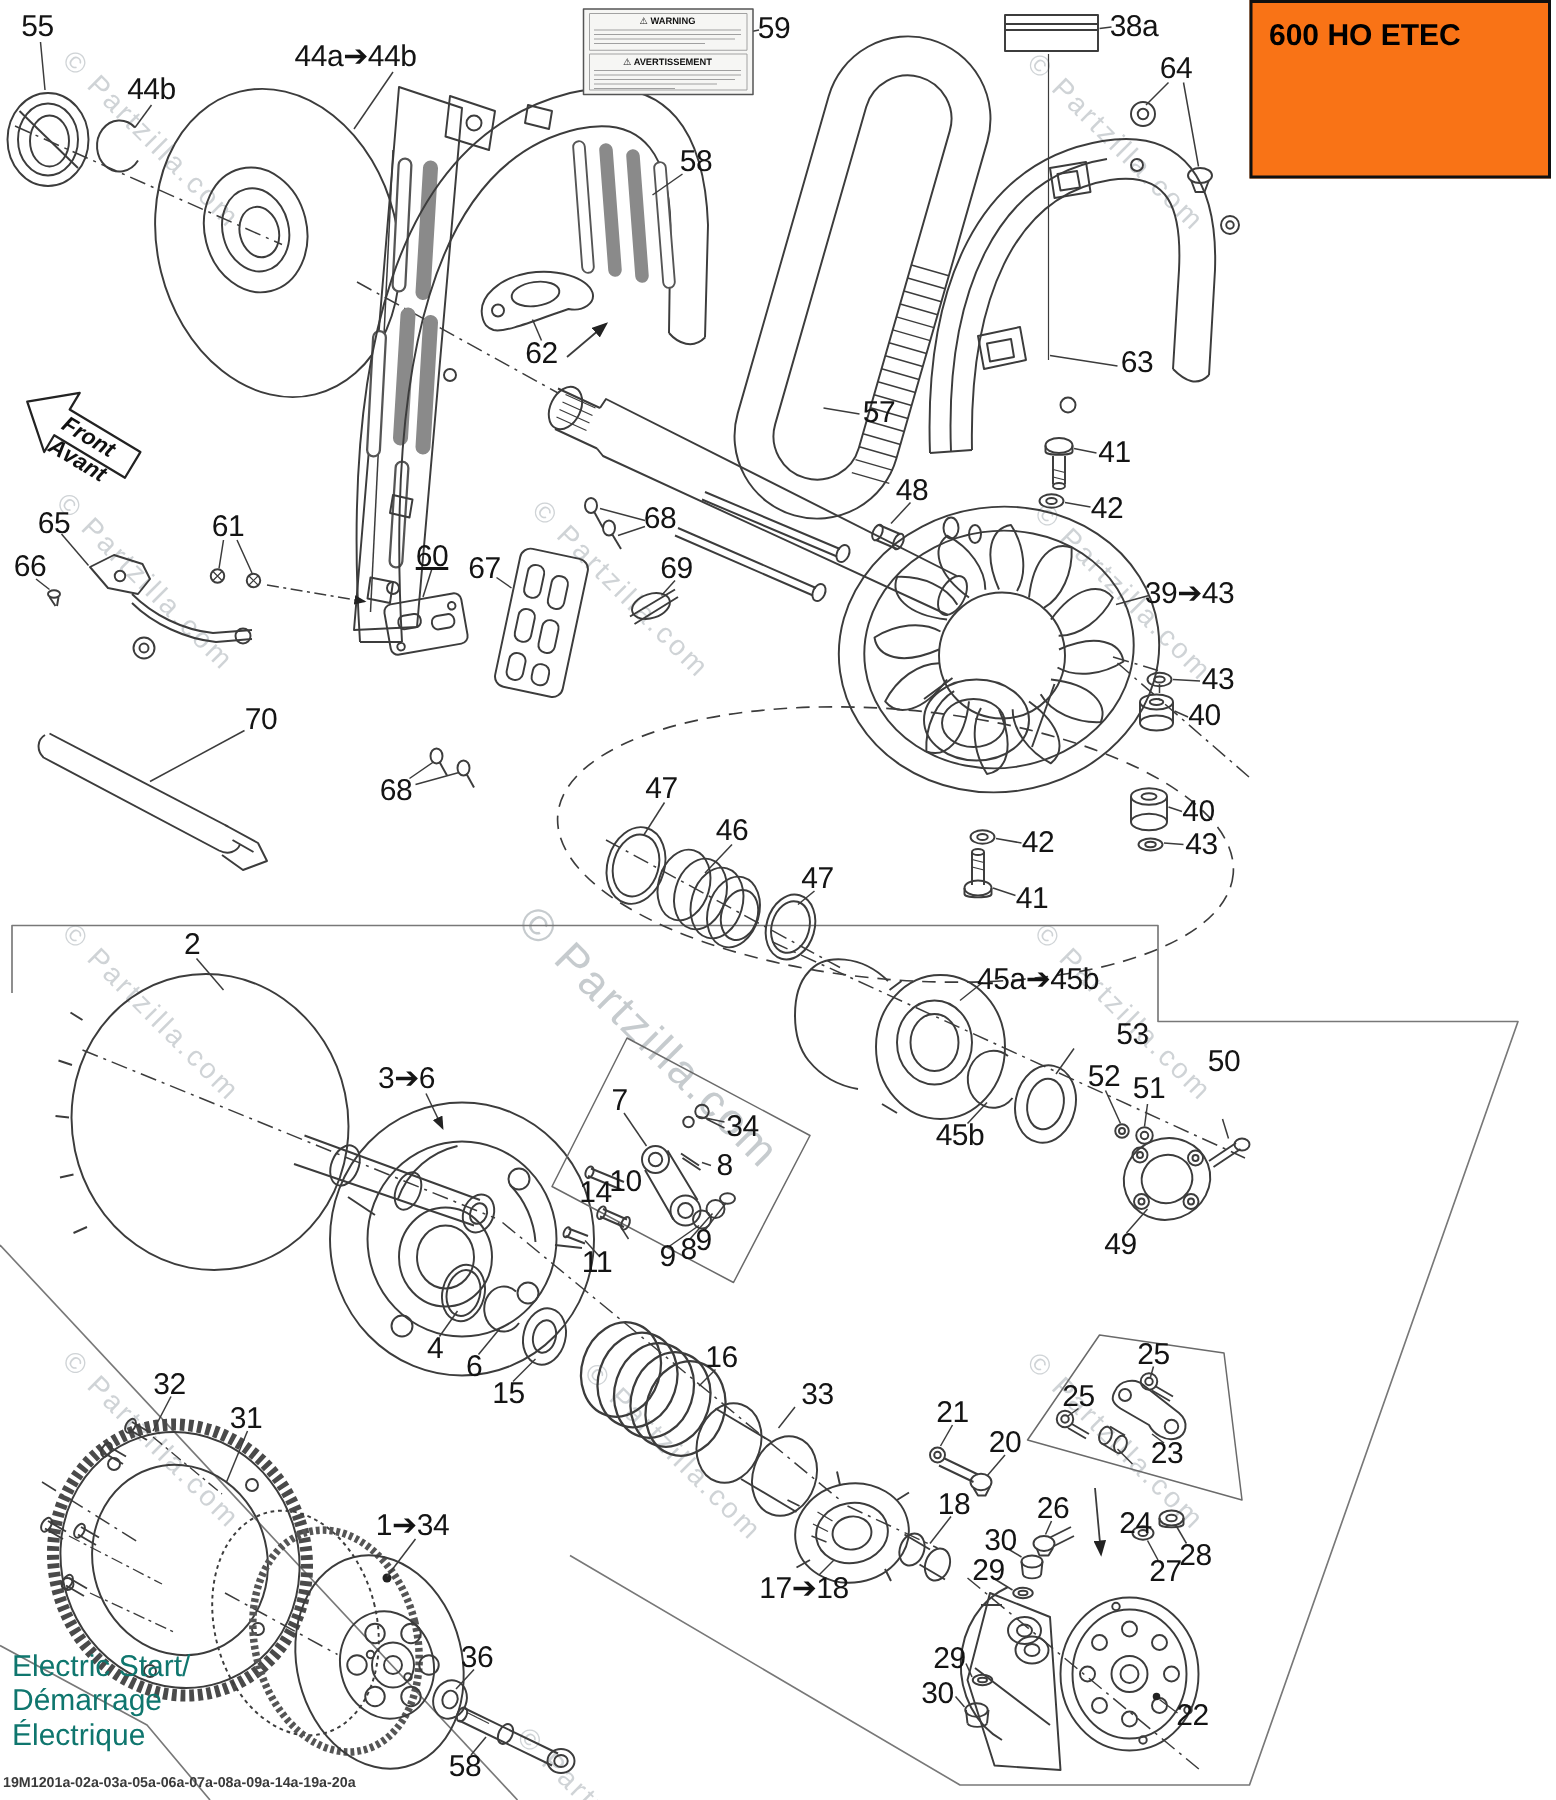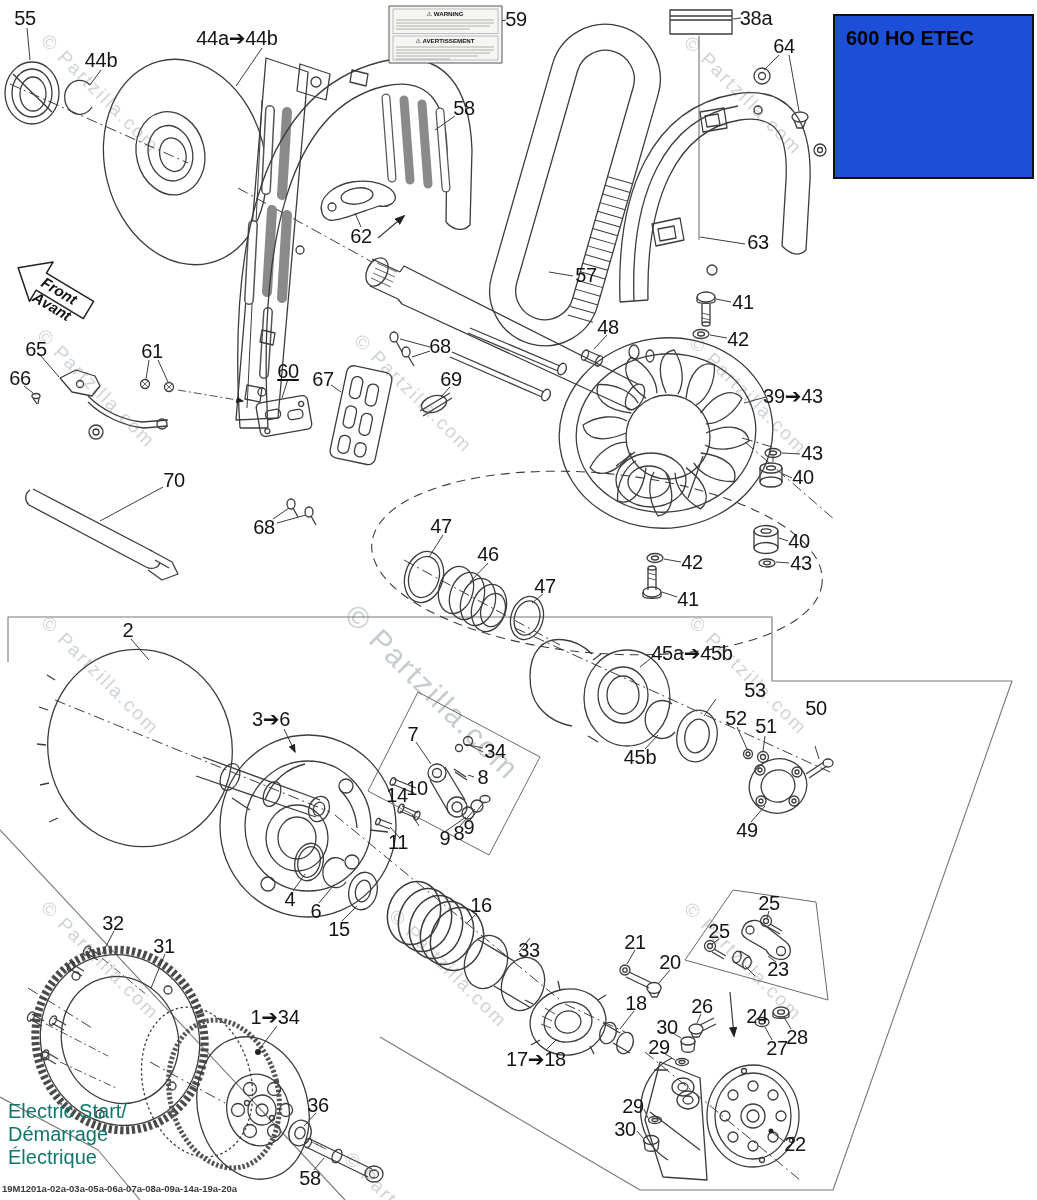--- a/index.html
+++ b/index.html
@@ -5,22 +5,22 @@
   html,body{margin:0;padding:0;background:#fff;}
   .canvas{position:relative;width:1037px;height:1200px;background:#fff;overflow:hidden;
     font-family:"Liberation Sans","DejaVu Sans",sans-serif;}
   .canvas svg{position:absolute;left:0;top:0;}
   .callout{position:absolute;transform:translate(-50%,-50%);
     font:400 20px/1 "Liberation Sans","DejaVu Sans",sans-serif;
     color:#141414;letter-spacing:-0.3px;white-space:nowrap;z-index:5;}
   .wm{position:absolute;color:rgba(167,175,181,0.55);font-size:19px;letter-spacing:2px;
     transform:rotate(45deg);transform-origin:left top;white-space:nowrap;z-index:1;}
   .wm-big{font-size:30px;color:rgba(160,168,174,0.6);}
-  .title-box{position:absolute;left:833px;top:14px;width:201px;height:165px;
-    border:2.5px solid #101010;box-sizing:border-box;background:#1d4ed8;
+  .title-box{position:absolute;left:833px;top:0;width:201px;height:119px;
+    border:2.5px solid #101010;box-sizing:border-box;background:#f97316;
     padding:10px 6px 0 11px;z-index:6;}
   .title-heading{font-weight:700;font-size:20px;line-height:25px;color:#000;}
   .model-item{font-weight:700;font-size:19px;line-height:23.5px;color:#000;}
   .estart{position:absolute;left:8px;top:1100px;z-index:5;color:#0f766e;
     font-size:20px;line-height:23px;font-weight:400;}
   .part-code{position:absolute;left:2px;top:1183px;z-index:5;color:#3a3a3a;
     font-weight:700;font-size:9.5px;letter-spacing:0;}
 </style>
 </head>
 <body>
@@ -733,21 +733,21 @@
     <div class="callout" style="left: 417px; top: 788px; text-align: center;">10</div>
     <div class="callout" style="left: 398px; top: 842px;">11</div>
     <div class="callout" style="left: 445px; top: 838px;">9</div>
     <div class="callout" style="left: 459px; top: 833px;">8</div>
     <div class="callout" style="left: 469px; top: 827px;">9</div>
     <div class="callout" style="left: 747px; top: 830px;">49</div>
     <div class="callout" style="left: 290px; top: 899px;">4</div>
     <div class="callout" style="left: 316px; top: 911px;">6</div>
     <div class="callout" style="left: 339px; top: 929px;">15</div>
     <div class="callout" style="left: 481px; top: 905px;">16</div>
-    <div class="callout" style="left: 529px; top: 930px; margin-top: 20px;">33</div>
+    <div class="callout" style="left: 545px; top: 930px;">33</div>
     <div class="callout" style="left: 113px; top: 923px;">32</div>
     <div class="callout" style="left: 164px; top: 946px;">31</div>
     <div class="callout" style="left: 769px; top: 903px;">25</div>
     <div class="callout" style="left: 719px; top: 931px;">25</div>
     <div class="callout" style="left: 635px; top: 942px;">21</div>
     <div class="callout" style="left: 670px; top: 962px;">20</div>
     <div class="callout" style="left: 778px; top: 969px;">23</div>
     <div class="callout" style="left: 757px; top: 1016px;">24</div>
     <div class="callout" style="left: 636px; top: 1003px;">18</div>
     <div class="callout" style="left: 702px; top: 1006px;">26</div>

